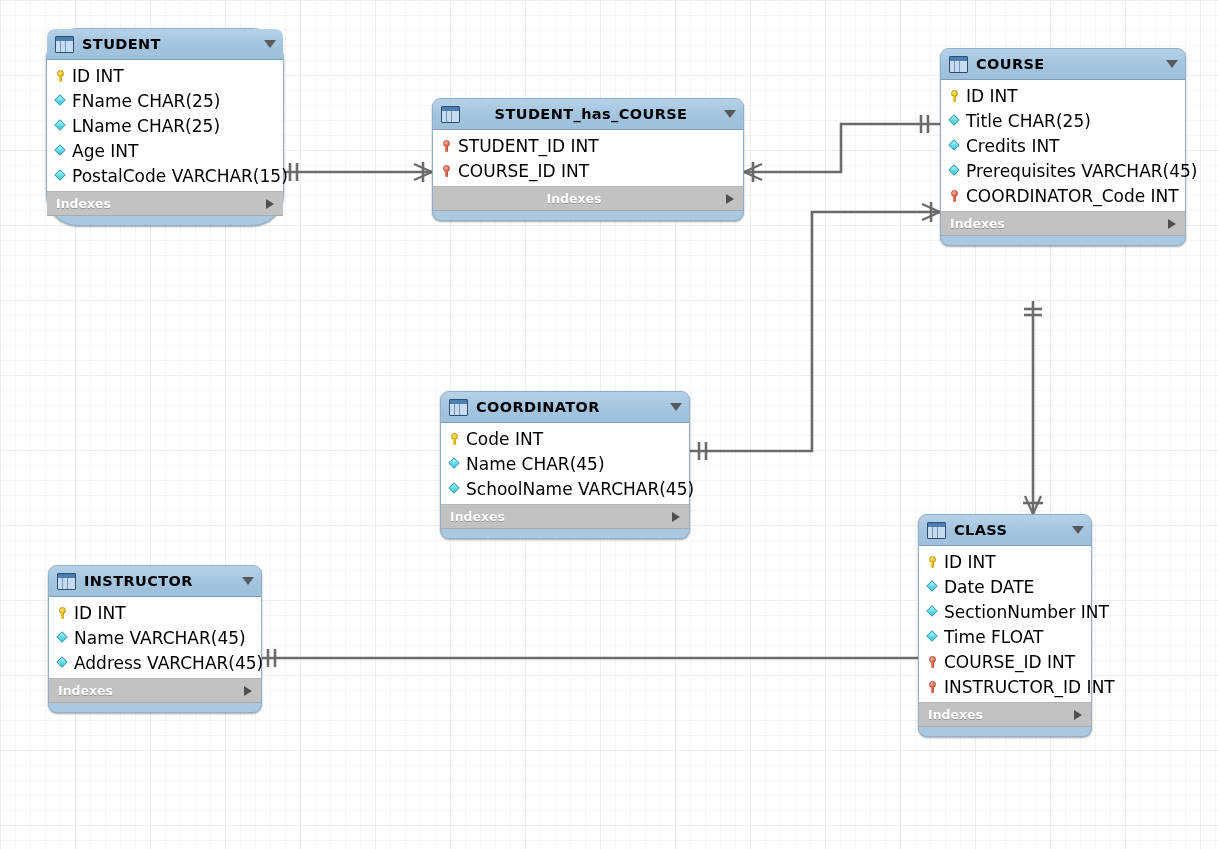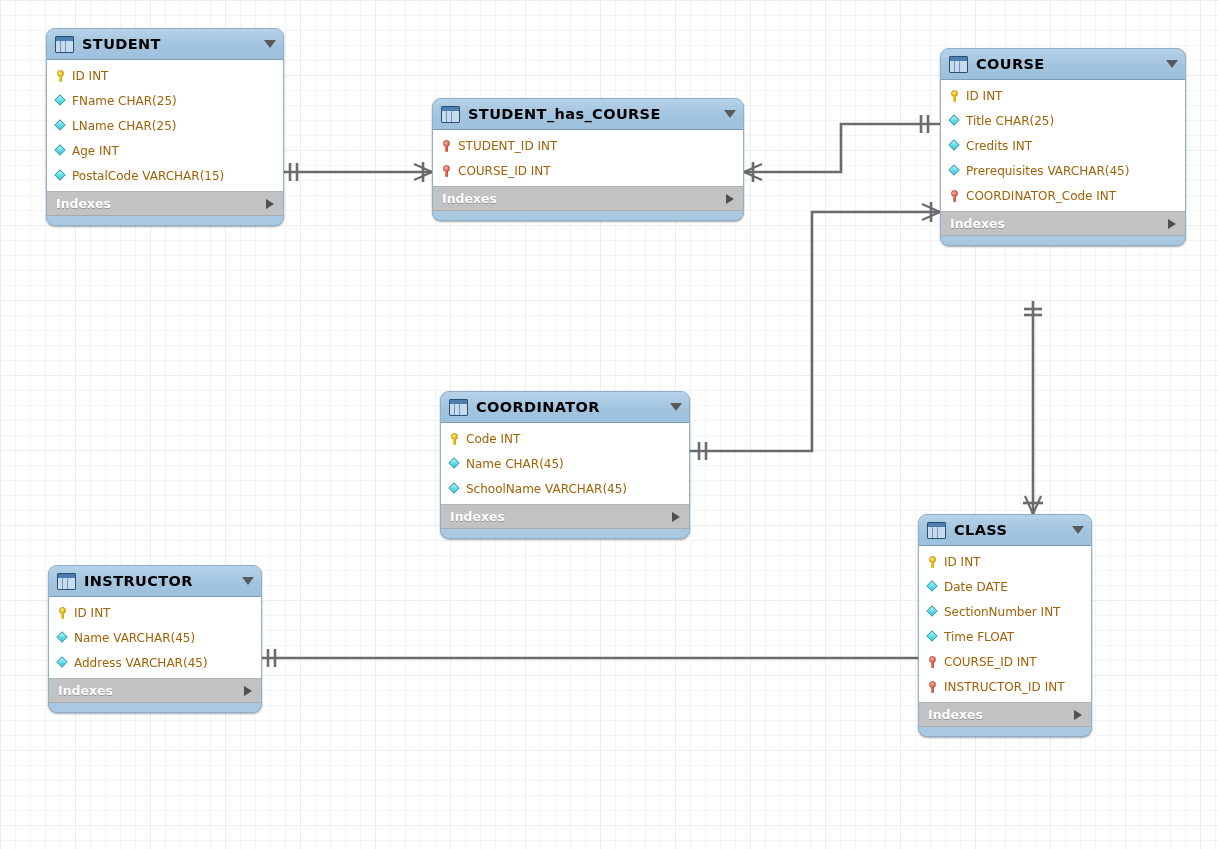--- a/index.html
+++ b/index.html
@@ -155,22 +155,22 @@
     content: "";
     position: absolute;
     left: 2px; top: 2.5px;
     width: 8px; height: 8px;
     background: linear-gradient(135deg, #c8f6fb 0%, #67e2ec 48%, #2fc2d4 100%);
     border: 1px solid #2a9fb0;
     box-sizing: border-box;
     transform: rotate(45deg);
   }
   .col-text {
-    font-size: 12px;
-    color: #a16207;
+    font-size: 17px;
+    color: #000000;
   }
   .tbl-indexes {
     height: 23px;
     background: #c2c2c2;
     display: flex;
     align-items: center;
     padding: 0 9px 0 9px;
     border-bottom: 1px solid #aaaaaa;
     gap: 20px;
   }
@@ -232,21 +232,21 @@
         <line x1="262" y1="658" x2="966" y2="658"></line>
         <line x1="268" y1="649" x2="268" y2="667"></line>
         <line x1="275" y1="649" x2="275" y2="667"></line>
         <line x1="957" y1="648" x2="957" y2="668" stroke-width="2.6"></line>
         <path d="M966 658 L948 650 M966 658 L948 666" stroke-width="2.2"></path>
       </g>
 
     </g>
   </svg>
 
-  <div class="table-fig" style="left:46px; top:28px; width:238px;">
+  <div class="table-fig" style="left:46px; top:28px; width:238px;border-radius:32px;">
     <div class="tbl-header">
       <span class="tbl-icon"></span>
       <span class="tbl-title">STUDENT</span>
       <span class="tbl-caret"></span>
     </div>
     <div class="tbl-cols">
       <div class="col-row">
         <span class="col-ic ic-pk"></span>
         <span class="col-text">ID INT</span>
       </div>
@@ -266,21 +266,21 @@
         <span class="col-ic ic-col"></span>
         <span class="col-text">PostalCode VARCHAR(15)</span>
       </div>
     </div>
     <div class="tbl-indexes">
       <span class="idx-label">Indexes</span>
       <span class="idx-caret"></span>
     </div>
   </div>
 
-  <div class="table-fig" style="left:432px; top:98px; width:312px;">
+  <div class="table-fig" style="left:432px; top:98px; width:312px;text-align:center;">
     <div class="tbl-header">
       <span class="tbl-icon"></span>
       <span class="tbl-title">STUDENT_has_COURSE</span>
       <span class="tbl-caret"></span>
     </div>
     <div class="tbl-cols">
       <div class="col-row">
         <span class="col-ic ic-fk"></span>
         <span class="col-text">STUDENT_ID INT</span>
       </div>

